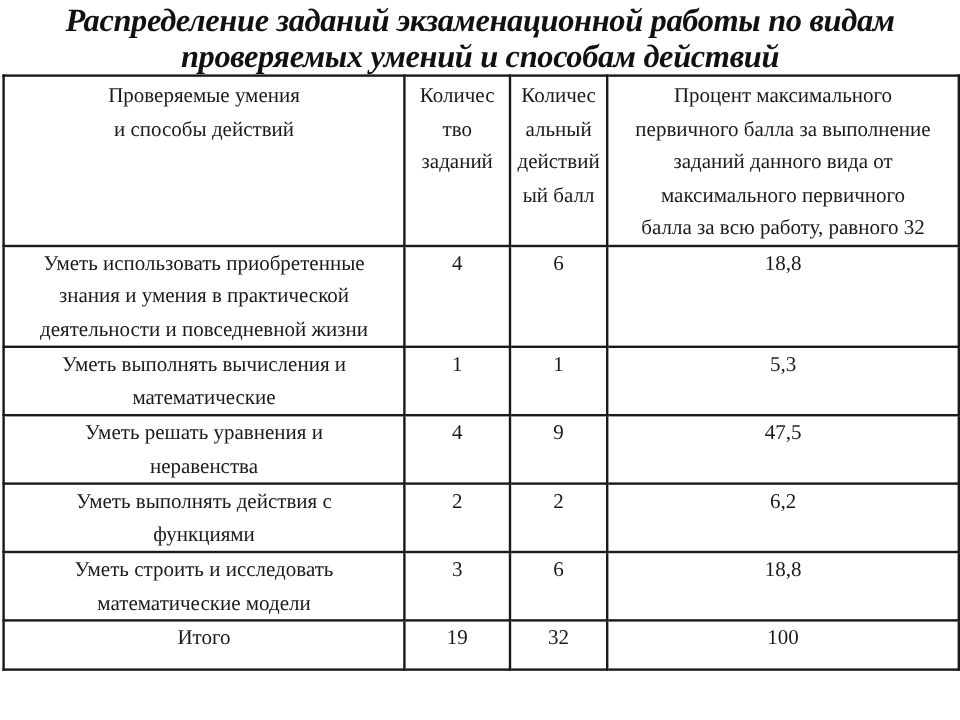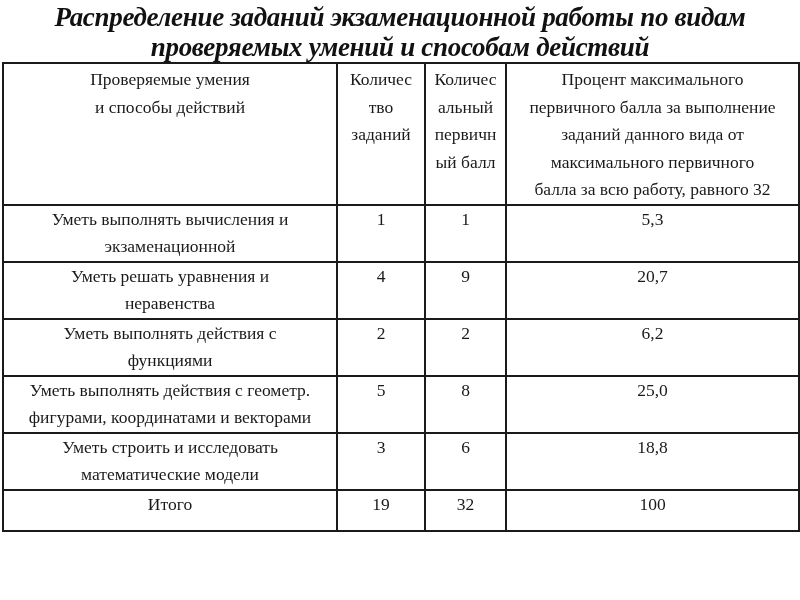--- a/index.html
+++ b/index.html
@@ -83,72 +83,73 @@
       <span class="ln">и способы действий</span>
     </th>
     <th>
       <span class="ln">Количес</span>
       <span class="ln">тво</span>
       <span class="ln">заданий</span>
     </th>
     <th>
       <span class="ln">Количес</span>
       <span class="ln">альный</span>
-      <span class="ln">первичн</span>
+      <span class="ln">действий</span>
       <span class="ln">ый балл</span>
     </th>
     <th>
       <span class="ln">Процент максимального</span>
       <span class="ln">первичного балла за выполнение</span>
       <span class="ln">заданий данного вида от</span>
       <span class="ln">максимального первичного</span>
       <span class="ln">балла за всю работу, равного 32</span>
     </th>
   </tr>
 
+  <tr class="r3">
+    <td>
+      <span class="ln">Уметь использовать приобретенные</span>
+      <span class="ln">знания и умения в практической</span>
+      <span class="ln">деятельности и повседневной жизни</span>
+    </td>
+    <td>4</td>
+    <td>6</td>
+    <td>18,8</td>
+  </tr>
 
   <tr class="r2">
     <td>
       <span class="ln">Уметь выполнять вычисления и</span>
-      <span class="ln">экзаменационной</span>
+      <span class="ln">математические</span>
     </td>
     <td>1</td>
     <td>1</td>
     <td>5,3</td>
   </tr>
 
   <tr class="r2">
     <td>
       <span class="ln">Уметь решать уравнения и</span>
       <span class="ln">неравенства</span>
     </td>
     <td>4</td>
     <td>9</td>
-    <td>20,7</td>
+    <td>47,5</td>
   </tr>
 
   <tr class="r2">
     <td>
       <span class="ln">Уметь выполнять действия с</span>
       <span class="ln">функциями</span>
     </td>
     <td>2</td>
     <td>2</td>
     <td>6,2</td>
   </tr>
 
-  <tr class="r2">
-    <td>
-      <span class="ln">Уметь выполнять действия с геометр.</span>
-      <span class="ln">фигурами, координатами и векторами</span>
-    </td>
-    <td>5</td>
-    <td>8</td>
-    <td>25,0</td>
-  </tr>
 
   <tr class="r2">
     <td>
       <span class="ln">Уметь строить и исследовать</span>
       <span class="ln">математические модели</span>
     </td>
     <td>3</td>
     <td>6</td>
     <td>18,8</td>
   </tr>

